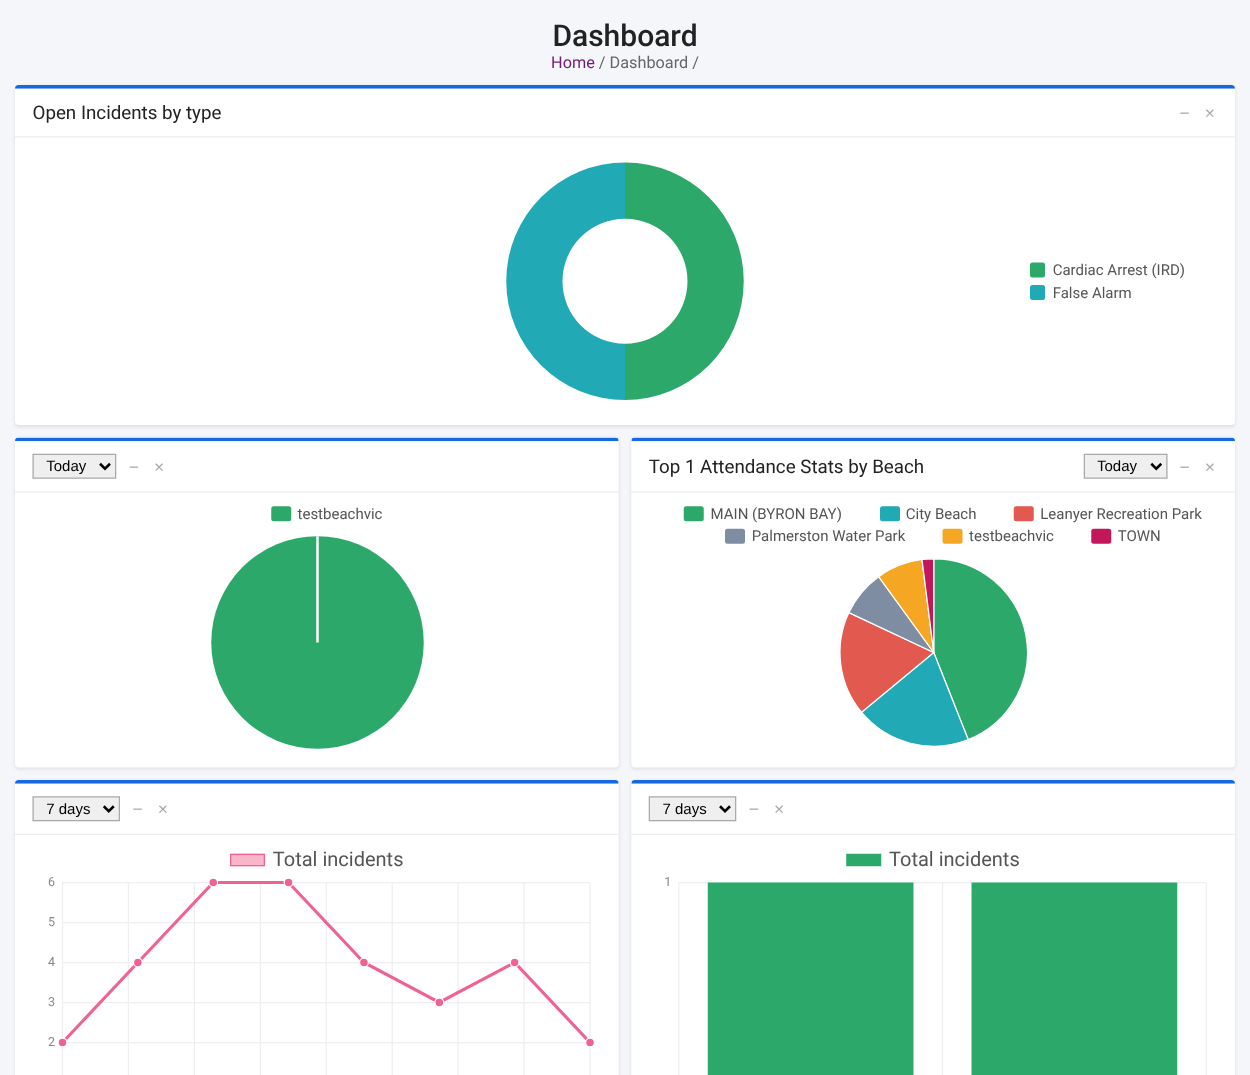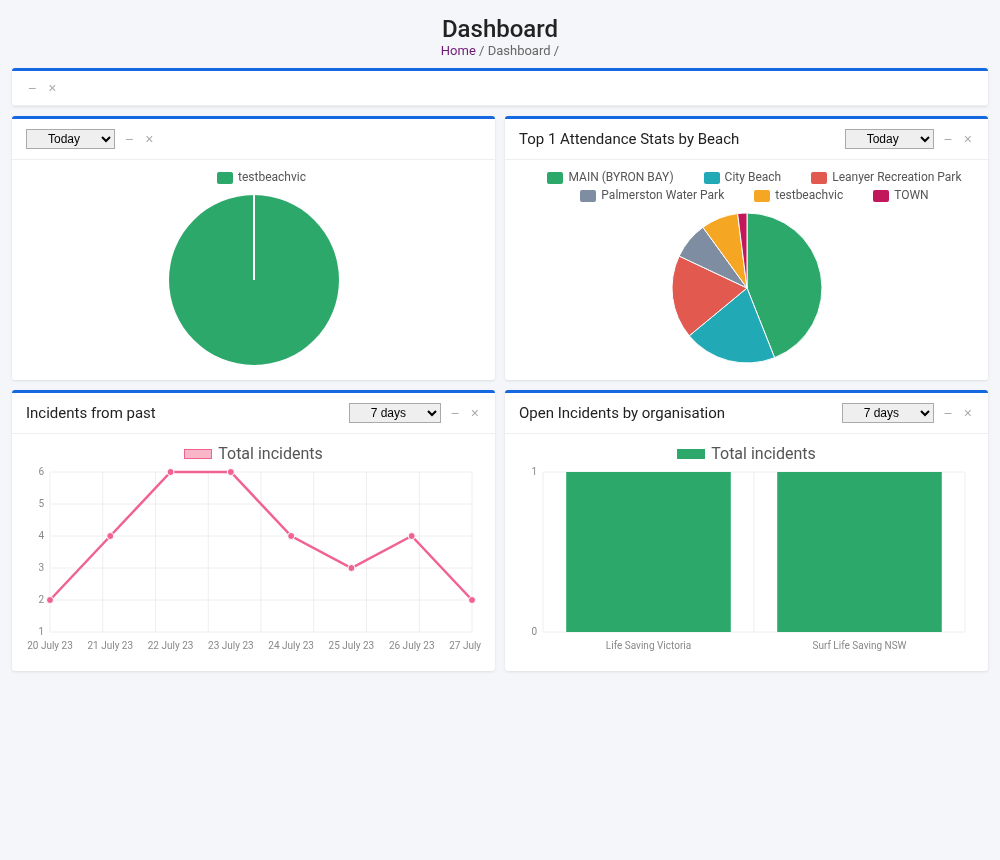--- a/index.html
+++ b/index.html
@@ -52,21 +52,21 @@
   }
   .card-title {
     flex: 1;
     font-size: 15px;
     font-weight: 400;
     color: #222;
   }
   .card-tools { display: flex; align-items: center; gap: 8px; }
   .card-tools select {
     font-size: 12px;
-    padding: 1px 17px;
+    padding: 1px 6px;
     border: 1px solid #aaa;
     background: #efefef;
   }
   .tool-btn {
     background: none;
     border: none;
     font-size: 14px;
     color: #aaa;
     cursor: pointer;
     line-height: 1;
@@ -77,21 +77,21 @@
     position: relative;
     padding: 10px;
   }
   
   .donut-wrap { display: flex; align-items: center; justify-content: center; height: 210px; position: relative; }
   .donut-legend { position: absolute; right: 30px; top: 50%; transform: translateY(-50%); font-size: 12px; color: #555;}
   .donut-legend div { display: flex; align-items: center; gap: 6px; margin: 4px 0;}
   .swatch { width: 12px; height: 12px; border-radius: 2px; display:inline-block;}
   
   .pie-legend-top { display:flex; flex-wrap:wrap; justify-content:center; gap:4px 14px; font-size:12px; color:#555; margin-bottom:6px; padding: 0 8px;}
-  .pie-legend-top span { display:inline-flex; align-items:flex-end; gap:5px;padding-left:16px;}
+  .pie-legend-top span { display:inline-flex; align-items:center; gap:5px;padding-left:16px;}
   .legend-center { display:flex; justify-content:center; align-items:center; gap:6px; font-size:16px; color:#555; margin-bottom:4px;}
   .legend-box { width:28px; height:10px; display:inline-block;}
   .axis-label { font-size:10px; fill:#888; }
   .grid-line { stroke:#eee; stroke-width:1; }
 </style>
 </head>
 <body>
 
 <div class="header">
   <h1 class="page-title">Dashboard</h1>
@@ -100,23 +100,42 @@
     <span> / </span>
     <span>Dashboard</span>
     <span> /</span>
   </div>
 </div>
 
 <div class="grid">
 
   <div class="card full">
     <div class="card-header">
-      <div class="card-tools">
-        <button class="tool-btn">−</button>
-        <button class="tool-btn">×</button>
+      <div class="card-title">Open Incidents by type</div>
+      <div class="card-tools">
+        <button class="tool-btn">−</button>
+        <button class="tool-btn">×</button>
+      </div>
+    </div>
+    <div class="card-body">
+      <div class="donut-wrap">
+        <svg id="donut-svg" width="200" height="200" viewBox="0 0 200 200">
+            <path d="M 100 5 A 95 95 0 0 1 100 195 L 100 150 A 50 50 0 0 0 100 50 Z" fill="#2ca96a"></path>
+            <path d="M 100 195 A 95 95 0 0 1 99.99999999999999 5 L 99.99999999999999 50 A 50 50 0 0 0 100 150 Z" fill="#21a9b6"></path>
+          </svg>
+        <div class="donut-legend" id="donut-legend">
+            <div>
+              <span class="swatch" style="background:#2ca96a"></span>
+              <span>Cardiac Arrest (IRD)</span>
+            </div>
+            <div>
+              <span class="swatch" style="background:#21a9b6"></span>
+              <span>False Alarm</span>
+            </div>
+          </div>
       </div>
     </div>
   </div>
 
   <div class="card half">
     <div class="card-header">
       <div class="card-tools">
         <select><option>Today</option></select>
         <button class="tool-btn">−</button>
         <button class="tool-btn">×</button>
@@ -161,21 +180,20 @@
             <path d="M 80 80 L 12.137971065048546 48.066553132619546 A 75 75 0 0 1 35.91610607806451 19.323725421878947 Z" fill="#7f8da3" stroke="#fff" stroke-width="1"></path>
             <path d="M 80 80 L 35.91610607806451 19.323725421878947 A 75 75 0 0 1 70.60000748267716 5.59139740141417 Z" fill="#f5a623" stroke="#fff" stroke-width="1"></path>
             <path d="M 80 80 L 70.60000748267716 5.59139740141417 A 75 75 0 0 1 79.99999999999999 5 Z" fill="#c2185b" stroke="#fff" stroke-width="1"></path>
           </svg>
       </div>
     </div>
   </div>
 
   <div class="card half">
     <div class="card-header">
-      <div class="card-title">Incidents from past</div>
       <div class="card-tools">
         <select><option>7 days</option></select>
         <button class="tool-btn">−</button>
         <button class="tool-btn">×</button>
       </div>
     </div>
     <div class="card-body">
       <div class="legend-center">
         <span class="legend-box" style="background:#f8b6c8;border:1px solid #f06292;"></span>
         <span>Total incidents</span>
@@ -218,21 +236,20 @@
           <text x="269.1428571428571" y="182" text-anchor="middle" class="axis-label">24 July 23</text>
           <text x="329.42857142857144" y="182" text-anchor="middle" class="axis-label">25 July 23</text>
           <text x="389.7142857142857" y="182" text-anchor="middle" class="axis-label">26 July 23</text>
           <text x="450" y="182" text-anchor="middle" class="axis-label">27 July 23</text>
         </svg>
     </div>
   </div>
 
   <div class="card half">
     <div class="card-header">
-      <div class="card-title">Open Incidents by organisation</div>
       <div class="card-tools">
         <select><option>7 days</option></select>
         <button class="tool-btn">−</button>
         <button class="tool-btn">×</button>
       </div>
     </div>
     <div class="card-body">
       <div class="legend-center">
         <span class="legend-box" style="background:#2ca96a;"></span>
         <span>Total incidents</span>

